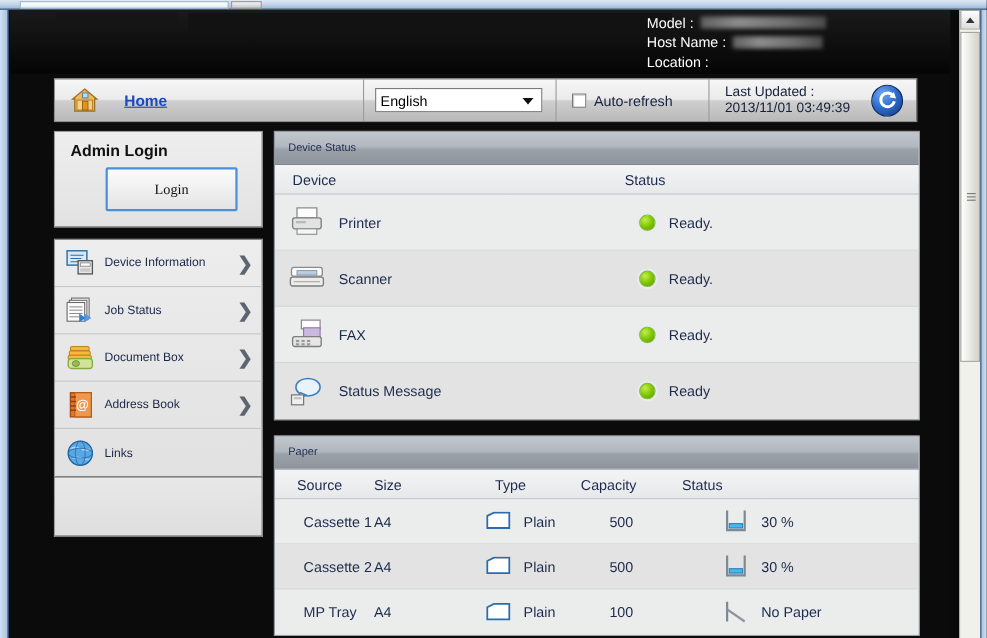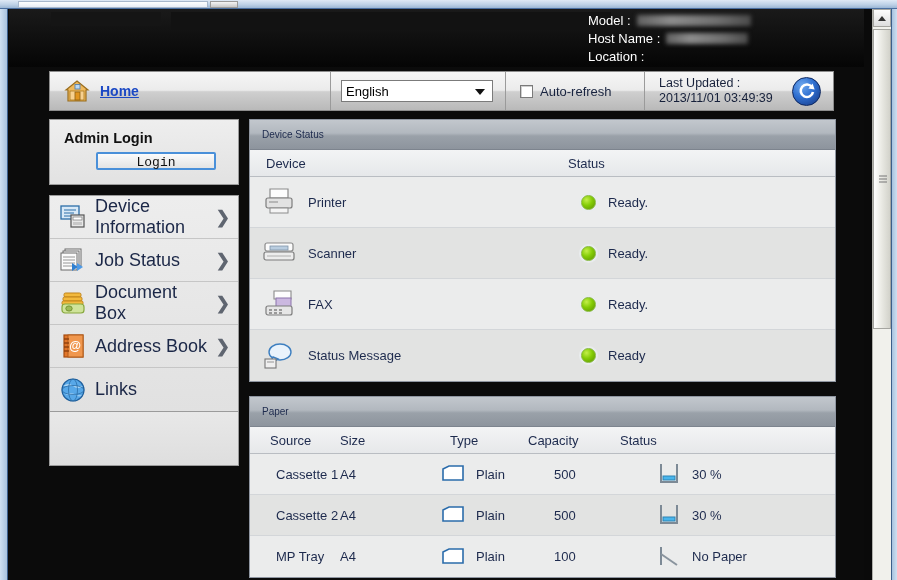--- a/index.html
+++ b/index.html
@@ -118,21 +118,21 @@
   
   #top-toolbar {
     position: absolute; top: 62px; left: 40px;
     width: 785px; height: 40px;
     background: linear-gradient(to bottom, #f6f6f6 0%, #ebebeb 48%, #cfcfcf 52%, #b9b9b9 100%);
     border: 1px solid #8d8d8d;
     display: flex; align-items: stretch;
   }
   .tb-cell { display: flex; align-items: center; height: 100%; }
   .tb-div { width: 1px; background: #9a9a9a; height: 100%; }
-  .tb-home { padding-left: 14px; gap: 10px; width: 280px; }
+  .tb-home { padding-left: 14px; gap: 23px; width: 280px; }
   .home-link {
     color: #1b48c4; font-size: 14px; text-decoration: underline;
     font-weight: bold; cursor: pointer;
   }
   .tb-lang { width: 174px; justify-content: flex-start; padding-left: 10px;}
   select.lang-select {
     width: 152px; height: 22px;
     font-family: "Liberation Sans", sans-serif; font-size: 13px;
     background: #ffffff; border: 1px solid #7b7b7b;
     padding-left: 4px; color: #000;
@@ -180,41 +180,41 @@
   .login-fields { flex: 1; }
   .field-label { font-size: 13px; color: #1b2540; margin-bottom: 3px; }
   .field-input {
     width: 125px; height: 19px; background: #ffffff;
     border: 1px solid #8a8a8a;
     box-shadow: inset 1px 1px 1px #d4d4d4;
     font-family: "Liberation Sans", sans-serif; font-size: 12px;
     padding: 0 3px; margin-bottom: 8px;
   }
   .login-btn {
-    display: block; width: 120px; height: 18px; margin: 4px 0 0 34px;
+    display: block; width: 120px; height: 40px; margin: 4px 0 0 34px;
     background: linear-gradient(to bottom, #fbfbfb, #e4e4e4);
     border: 2px solid #4a90d9; border-radius: 2px;
-    font-family: Liberation Mono, monospace; font-size: 13px;
+    font-family: Liberation Serif, serif; font-size: 13px;
     color: #111; cursor: pointer;
   }
 
   .menu-list {
     margin-top: 10px;
     background: linear-gradient(to bottom, #ededed, #e1e1e1);
     border: 1px solid #9b9b9b;
   }
   .menu-item {
     display: flex; align-items: center; gap: 7px;
     height: 43px; padding: 0 8px 0 10px;
     border-bottom: 1px solid #c6c6c6;
     cursor: pointer;
   }
   .menu-item:last-child { border-bottom: none; }
   .menu-label {
-    flex: 1; font-size: 18px; color: #1b2747;
+    flex: 1; font-size: 11px; color: #1b2747;
   }
   .chev {
     font-size: 17px; color: #5f6570; font-weight: bold;
     line-height: 1;
   }
   .menu-spacer {
     height: 54px;
     background: linear-gradient(to bottom, #e8e8e8, #dedede);
     border: 1px solid #9b9b9b; border-top: none;
   }

